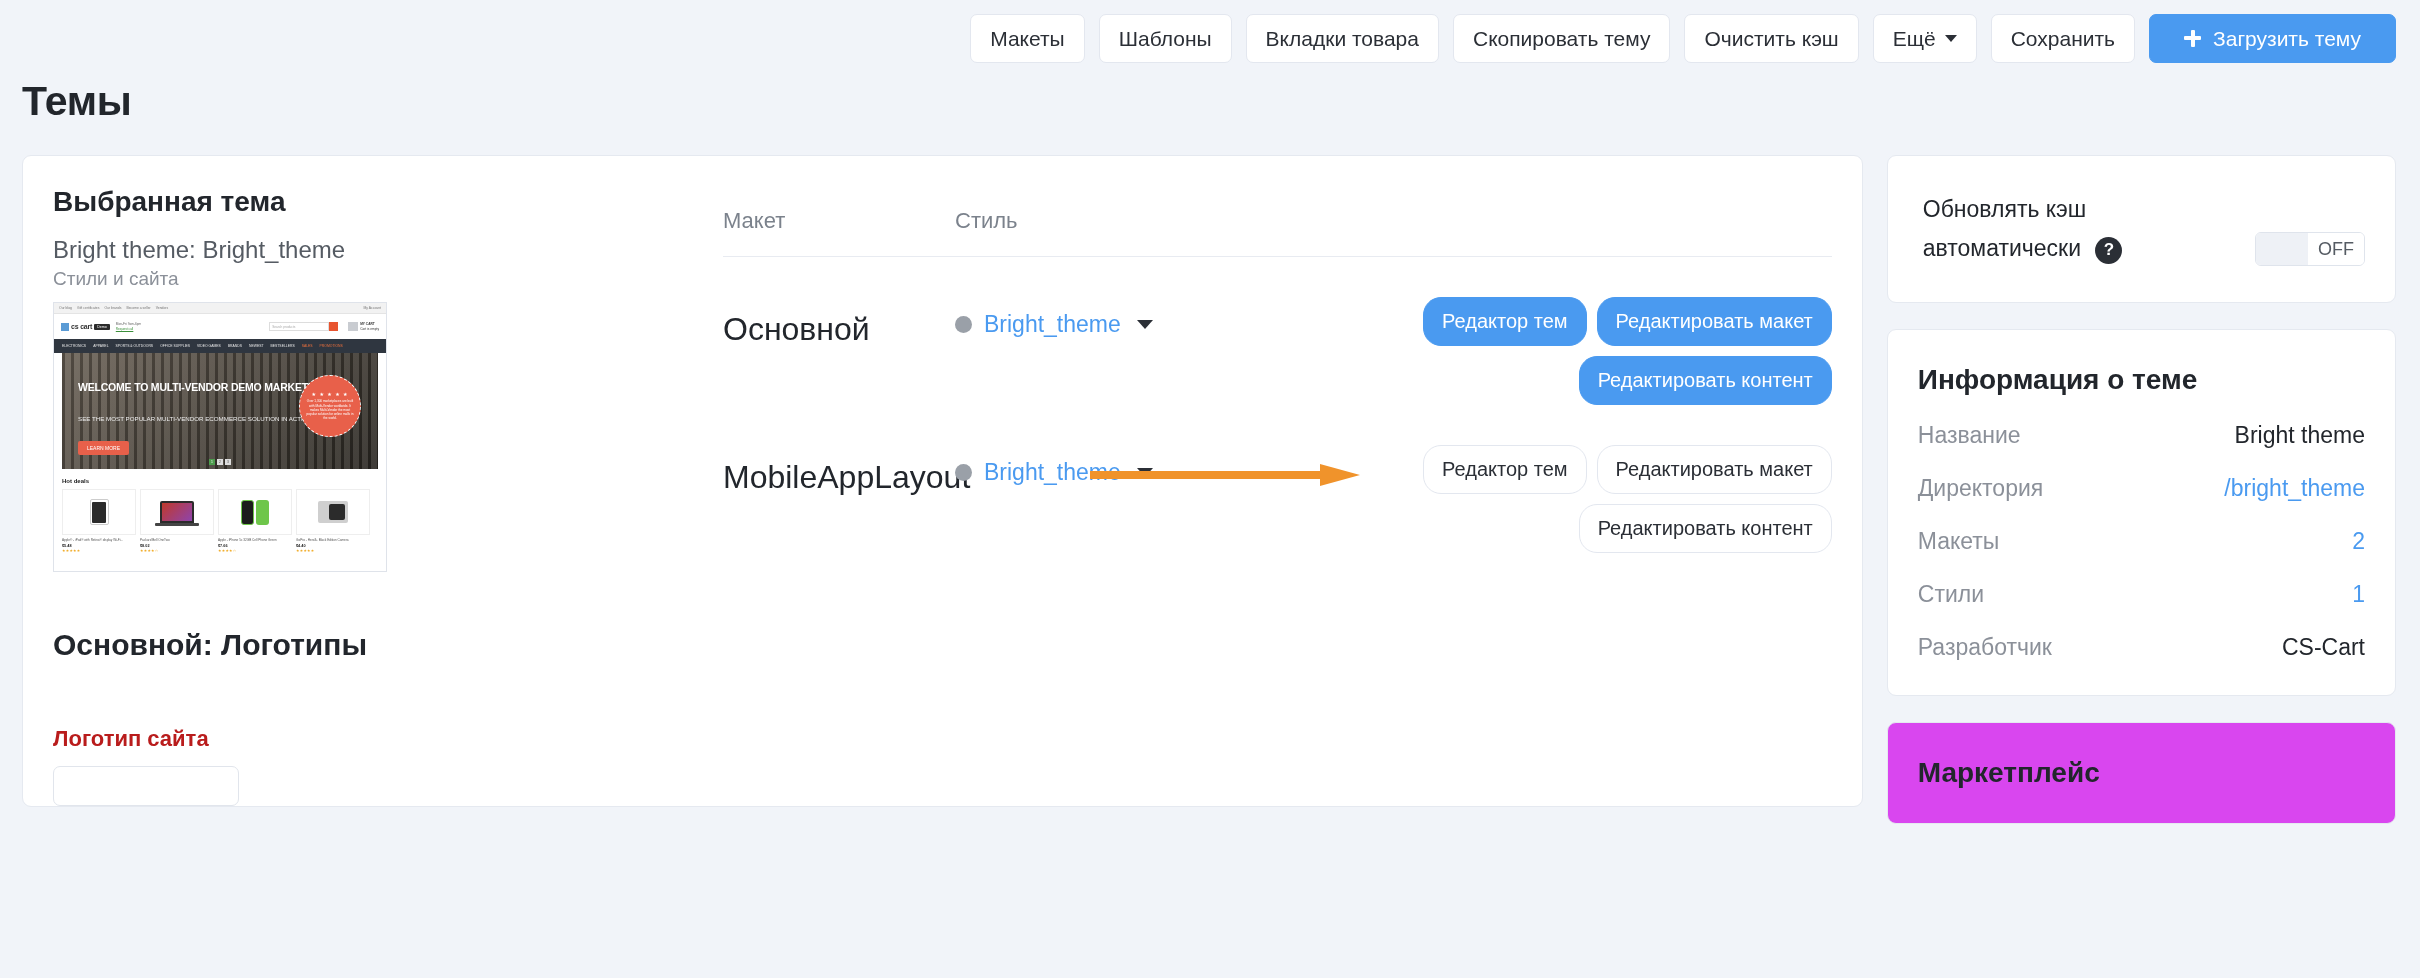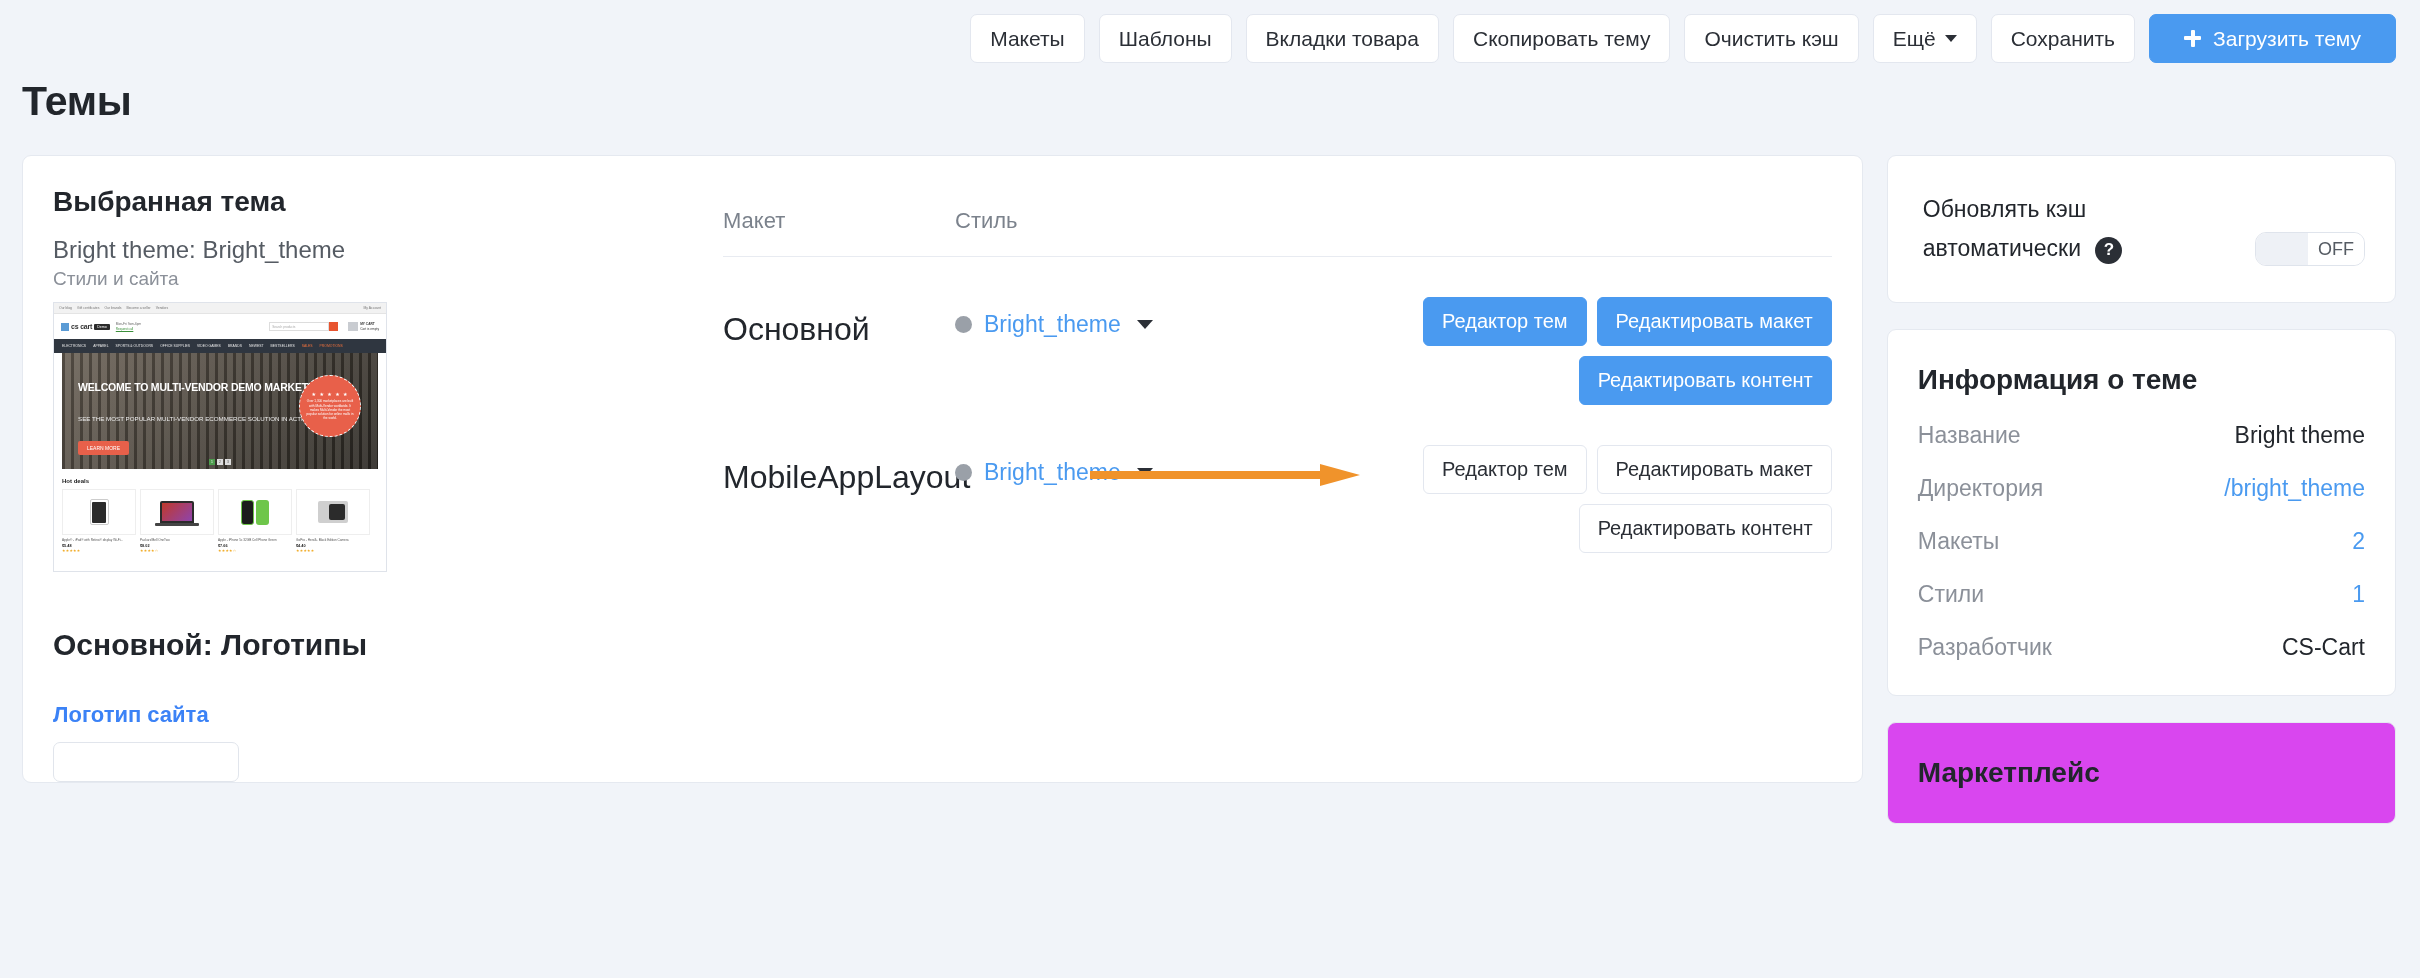--- a/index.html
+++ b/index.html
@@ -145,51 +145,51 @@
   .style-cell { display: flex; align-items: center; gap: 12px; padding-top: 14px; width: 300px; }
   .dot { width: 17px; height: 17px; border-radius: 50%; background: #9aa0a8; flex: none; }
   .style-link { font-size: 23px; color: #4a9af0; cursor: pointer; }
   .dd-caret { width: 0; height: 0; border-left: 8px solid transparent;
     border-right: 8px solid transparent; border-top: 9px solid #2b2f36;
     margin-left: 4px; cursor: pointer; }
   .btn-cell { margin-left: auto; display: flex; flex-direction: column;
     align-items: flex-end; gap: 10px; width: 470px; }
   .btn-line { display: flex; gap: 10px; justify-content: flex-end; }
   .abtn {
-    font-size: 20px; border-radius: 6px; padding: 12px 18px; cursor: pointer;
+    font-size: 20px; border-radius: 18px; padding: 12px 18px; cursor: pointer;
     white-space: nowrap; font-family: "Liberation Sans", sans-serif;
     border: 1px solid #e3e7ef; background: #fff; color: #2b2f36;
   }
   .abtn.blue { background: #4a9af0; border-color: #4a9af0; color: #fff; }
 
   
   .arrow { position: absolute; left: 1090px; top: 464px; width: 270px; height: 22px; }
   .arrow .shaft { position: absolute; left: 0; top: 7px; width: 232px; height: 8px;
     background: #f0932b; }
   .arrow .head { position: absolute; right: 0; top: 0; width: 0; height: 0;
     border-top: 11px solid transparent; border-bottom: 11px solid transparent;
     border-left: 40px solid #f0932b; }
 
   
   .logos-sec { padding: 56px 30px 0 30px; }
   .logos-title { font-size: 30px; font-weight: bold; color: #22262c; }
-  .logo-label { font-size: 22px; font-weight: bold; color: #3b82f6; margin-top: 40px; }
+  .logo-label { font-size: 22px; font-weight: bold; color: #b91c1c; margin-top: 64px; }
   .logo-box { margin-top: 14px; width: 186px; height: 40px; border: 1px solid #e1e5ec;
     border-radius: 7px; background: #fff; }
 
   
   .side-pad { padding: 34px 30px; }
   .cache-row { display: flex; align-items: center; padding-left: 35px; }
   .cache-label { font-size: 23px; color: #22262c; line-height: 1.7; max-width: 250px; }
   .help-ic { display: inline-flex; align-items: center; justify-content: center;
     width: 27px; height: 27px; border-radius: 50%; background: #2b2f36;
     color: #fff; font-size: 17px; font-weight: bold; margin-left: 8px;
     vertical-align: middle; cursor: pointer; }
   .switch { margin-left: auto; display: flex; width: 110px; height: 34px;
-    border: 1px solid #dfe4ec; border-radius: 11px; overflow: hidden; cursor: pointer; margin-top: 40px; }
+    border: 1px solid #dfe4ec; border-radius: 6px; overflow: hidden; cursor: pointer; margin-top: 40px; }
   .switch .knob { width: 52px; background: #eef1f6; }
   .switch .lbl { flex: 1; display: flex; align-items: center; justify-content: center;
     background: #fff; font-size: 18px; color: #555b63; }
 
   .info-title { font-size: 28px; font-weight: bold; color: #22262c; }
   .info-row { display: flex; align-items: baseline; margin-top: 26px; }
   .info-k { font-size: 23px; color: #8b9099; }
   .info-v { margin-left: auto; font-size: 23px; color: #22262c; }
   .info-v.link { color: #4a9af0; cursor: pointer; }
   .mk-title { font-size: 28px; font-weight: bold; color: #22262c; }

